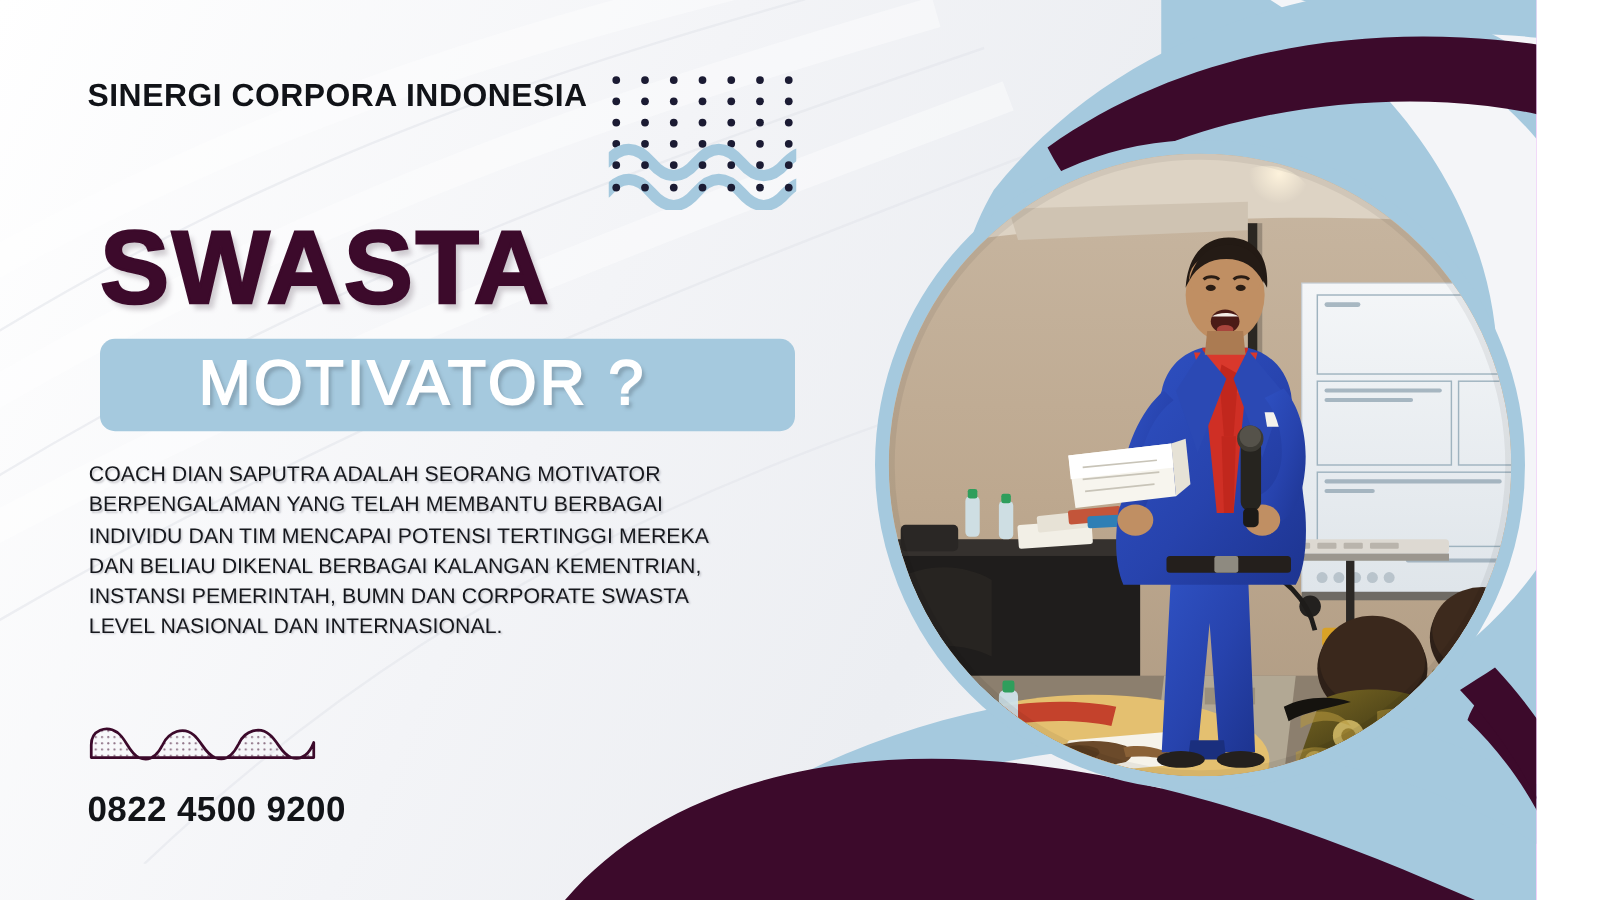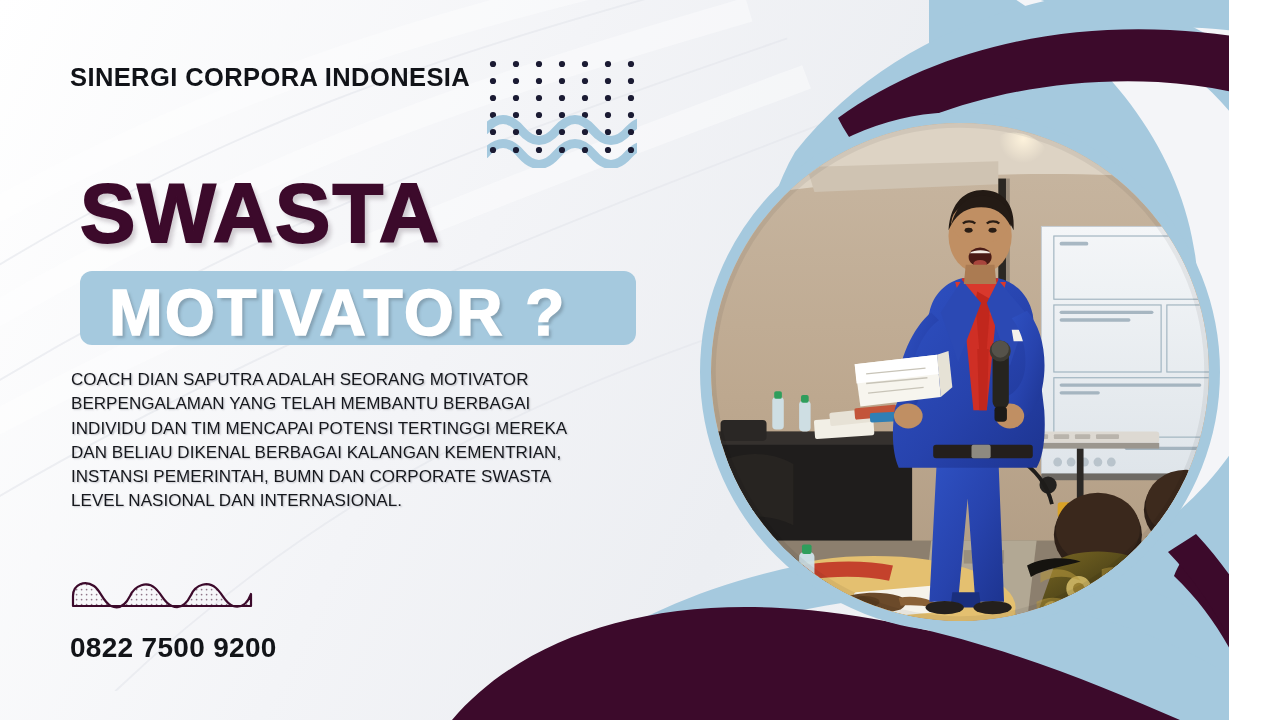--- a/index.html
+++ b/index.html
@@ -98,22 +98,22 @@
     width: 556px;
     height: 74px;
     background: #a5c9de;
     border-radius: 12px;
   }
   .subbar-text {
     position: absolute;
     left: 50px;
     top: 281px;
     width: 576px;
-    font-size: 64px;
-    font-weight: bold;
+    font-size: 50px;
+    font-weight: normal;
     letter-spacing: 2.5px;
     line-height: 1;
     color: #ffffff;
     text-align: center;
     text-shadow: 3px 3px 3px rgba(90,110,125,.42);
     -webkit-text-stroke: 1.6px #ffffff;
   }
 
   .body-copy {
     position: absolute;
@@ -550,15 +550,15 @@
       <pattern id="dots" width="5" height="5" patternUnits="userSpaceOnUse">
         <circle cx="1.6" cy="1.6" r=".85" fill="#3c0a2b" opacity=".55"></circle>
       </pattern>
     </defs>
     <path d="M3,28 L3,18 C3,6 15,2 24,8 C31,13 33,24 41,28 C50,32 56,26 60,18
              C65,7 77,3 85,10 C92,16 94,25 102,28 C111,32 117,25 121,17
              C126,6 138,3 146,10 C153,16 155,25 163,28 C172,31 178,24 181,16
              L181,28 Z" fill="url(#dots)" stroke="#3c0a2b" stroke-width="2.2" stroke-linejoin="round"></path>
   </svg>
 
-  <div class="phone">0822 7500 9200</div>
+  <div class="phone">0822 4500 9200</div>
 
 </div>
 
 </body></html>

